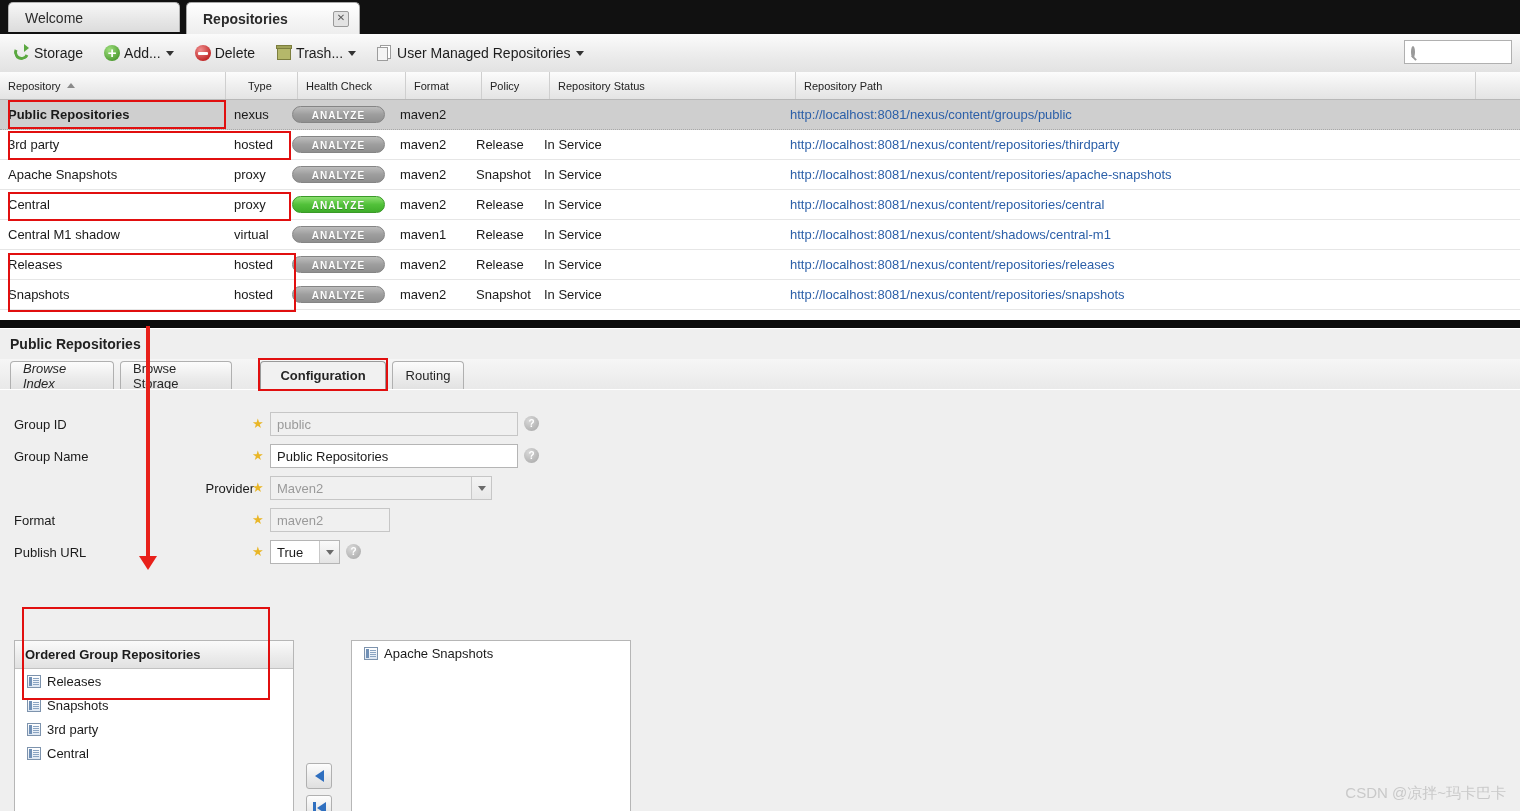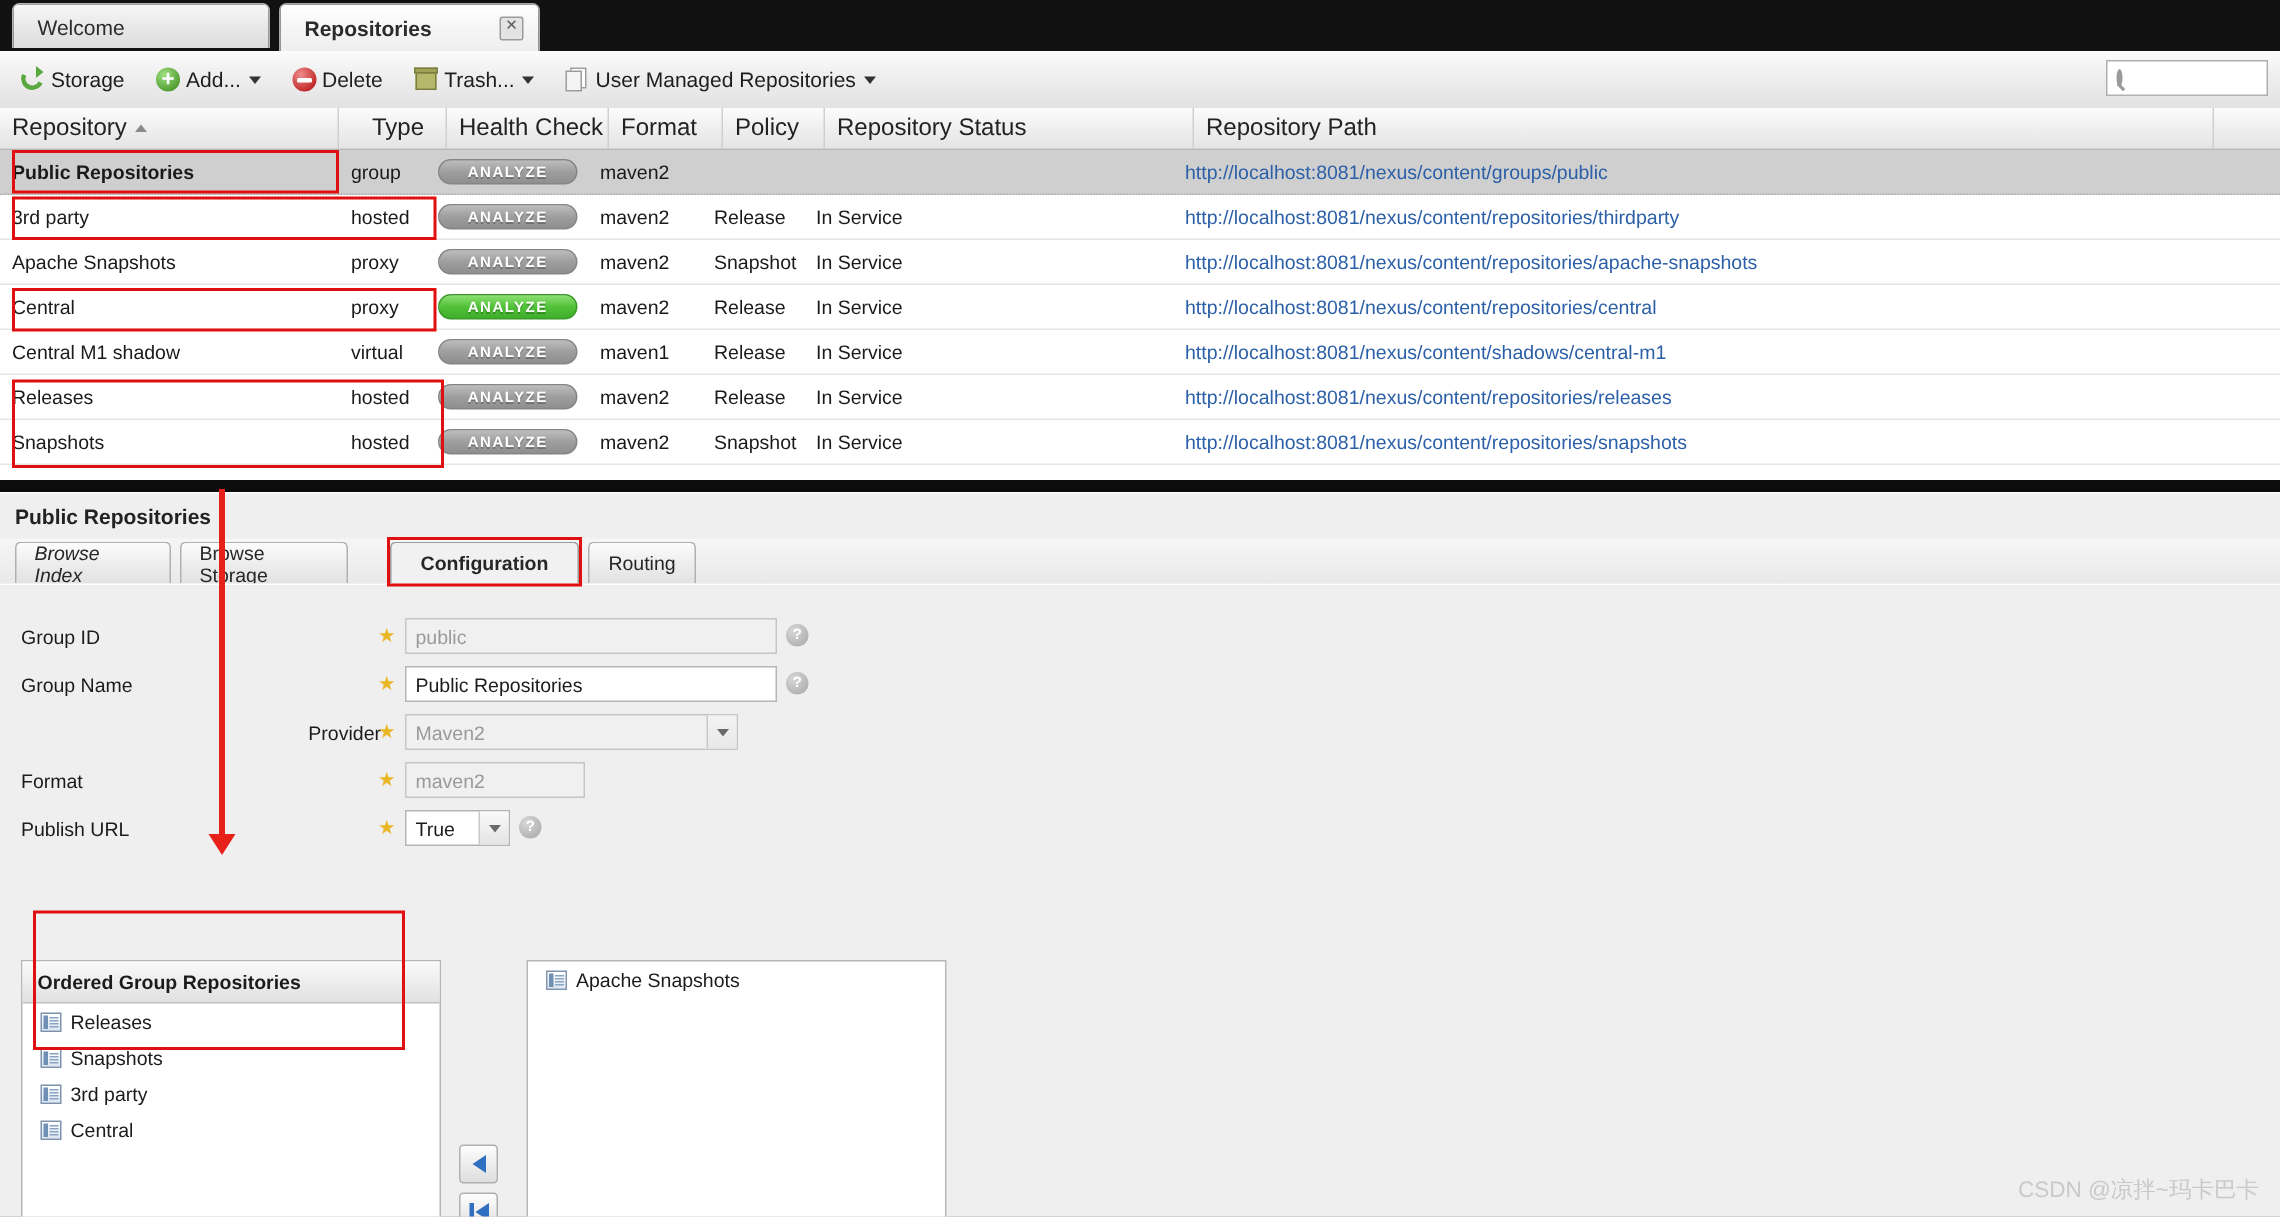--- a/index.html
+++ b/index.html
@@ -73,21 +73,21 @@
   .mag{width:12px;height:12px;border:2px solid #9a9a9a;border-radius:50%;position:relative;box-sizing:border-box;}
   .mag:after{content:"";position:absolute;right:-4px;bottom:-3px;width:6px;height:2px;background:#9a9a9a;transform:rotate(45deg);}
   .searchbox input{border:none;outline:none;flex:1;font-size:12px;font-family:inherit;padding-left:4px;background:transparent;}
 
   
   .grid{position:absolute;left:0;top:72px;width:1520px;height:248px;background:#fff;overflow:hidden;}
   .ghead{display:flex;height:27px;background:linear-gradient(#fcfcfc,#efefef 50%,#e4e4e4);
          border-bottom:1px solid #b8b8b8;}
   .ghead .c{
     display:flex;align-items:center;padding-left:8px;box-sizing:border-box;
-    border-right:1px solid #cfcfcf;font-size:16px;color:#222;position:relative;
+    border-right:1px solid #cfcfcf;font-size:11px;color:#222;position:relative;
   }
   .sortarrow{margin-left:6px;width:0;height:0;border-left:4px solid transparent;border-right:4px solid transparent;border-bottom:5px solid #8a8a8a;}
   .grow{display:flex;height:30px;border-bottom:1px solid #e6e6e6;align-items:center;box-sizing:border-box;}
   .grow.sel{background:#cfcfcf;border-bottom:1px dotted #a9a9a9;}
   .grow .c{display:flex;align-items:center;padding-left:8px;box-sizing:border-box;font-size:13px;height:30px;overflow:hidden;white-space:nowrap;}
   .grow.sel .c.nm{font-weight:bold;}
   .c.path a{color:#2b5fa8;text-decoration:none;}
   .c.path{color:#2b5fa8;}
   .analyze{
     display:inline-block;width:93px;height:17px;line-height:17px;text-align:center;
@@ -227,21 +227,21 @@
         <div class="c" style="width: 246px;">
           <span>Repository Status</span>
         </div>
         <div class="c" style="width: 680px;">
           <span>Repository Path</span>
         </div>
       </div>
     <div id="gridBody">
         <div class="grow sel">
           <div class="c nm" style="width: 226px;">Public Repositories</div>
-          <div class="c " style="width: 58px;">group</div>
+          <div class="c " style="width: 58px;">nexus</div>
           <div class="c" style="width: 108px;">
             <span class="analyze">ANALYZE</span>
           </div>
           <div class="c " style="width: 76px;">maven2</div>
           <div class="c " style="width: 68px;"></div>
           <div class="c " style="width: 246px;"></div>
           <div class="c path" style="width: 680px;">
             <a href="#">http://localhost:8081/nexus/content/groups/public</a>
           </div>
         </div>

